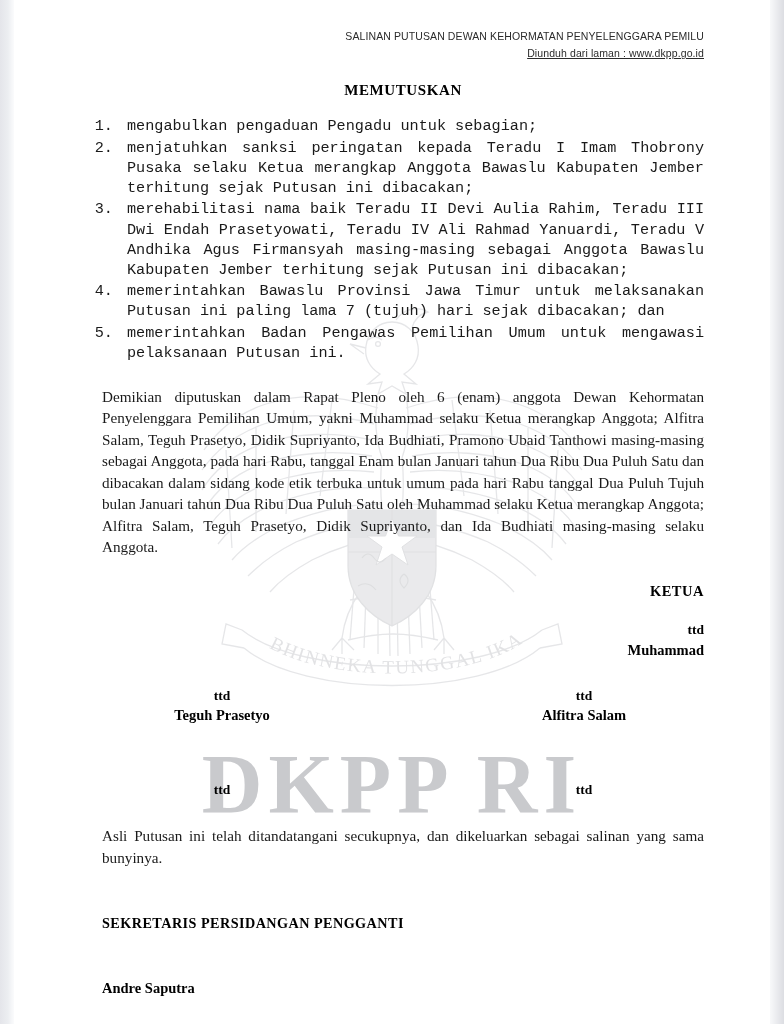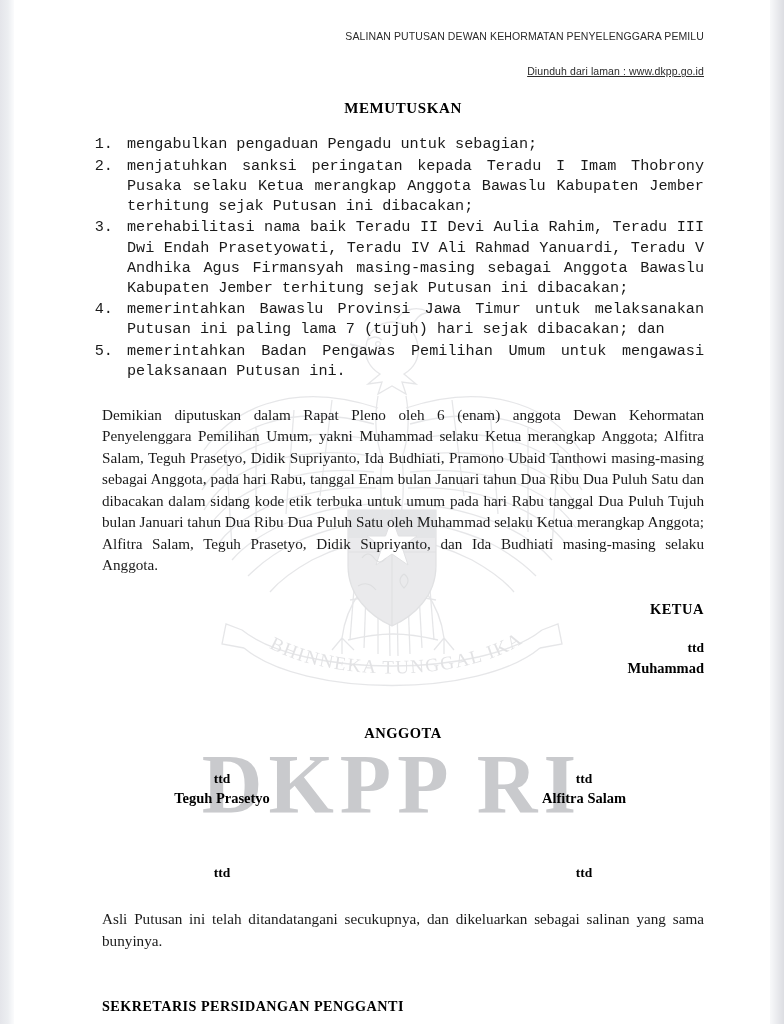--- a/index.html
+++ b/index.html
@@ -74,21 +74,21 @@
     text-align: right;
     font-family: "Liberation Sans", sans-serif;
     font-size: 10.5px;
     color: #2b2b2b;
     letter-spacing: .1px;
     line-height: 1.45;
   }
   .doc-header .line1 { padding-top: 29px; }
   .doc-header .line2 {
     text-decoration: underline;
-    margin-top: 20px;
+    margin-top: 2px;
   }
   .decision-heading {
     text-align: center;
     font-weight: bold;
     font-size: 15px;
     letter-spacing: .6px;
     margin-top: 21px;
     color: #000;
   }
 
@@ -316,21 +316,20 @@
       </ol>
 
       <p class="closing-paragraph">Demikian diputuskan dalam Rapat Pleno oleh 6 (enam) anggota Dewan Kehormatan Penyelenggara Pemilihan Umum, yakni Muhammad selaku Ketua merangkap Anggota; Alfitra Salam, Teguh Prasetyo, Didik Supriyanto, Ida Budhiati, Pramono Ubaid Tanthowi masing-masing sebagai Anggota, pada hari Rabu, tanggal Enam bulan Januari tahun Dua Ribu Dua Puluh Satu dan dibacakan dalam sidang kode etik terbuka untuk umum pada hari Rabu tanggal Dua Puluh Tujuh bulan Januari tahun Dua Ribu Dua Puluh Satu oleh Muhammad selaku Ketua merangkap Anggota; Alfitra Salam, Teguh Prasetyo, Didik Supriyanto, dan Ida Budhiati masing-masing selaku Anggota.</p>
 
       <div class="sig-chair">
         <div class="sig-role">KETUA</div>
         <div class="sig-ttd">ttd</div>
         <div class="sig-name">Muhammad</div>
       </div>
 
-      <div class="sig-members-heading">ANGGOTA</div>
 
       <div class="sig-row">
         <div class="sig-cell">
           <div class="ttd">ttd</div>
           <div class="nm">Teguh Prasetyo</div>
         </div>
         <div class="sig-cell">
           <div class="ttd">ttd</div>
           <div class="nm">Alfitra Salam</div>
         </div>

